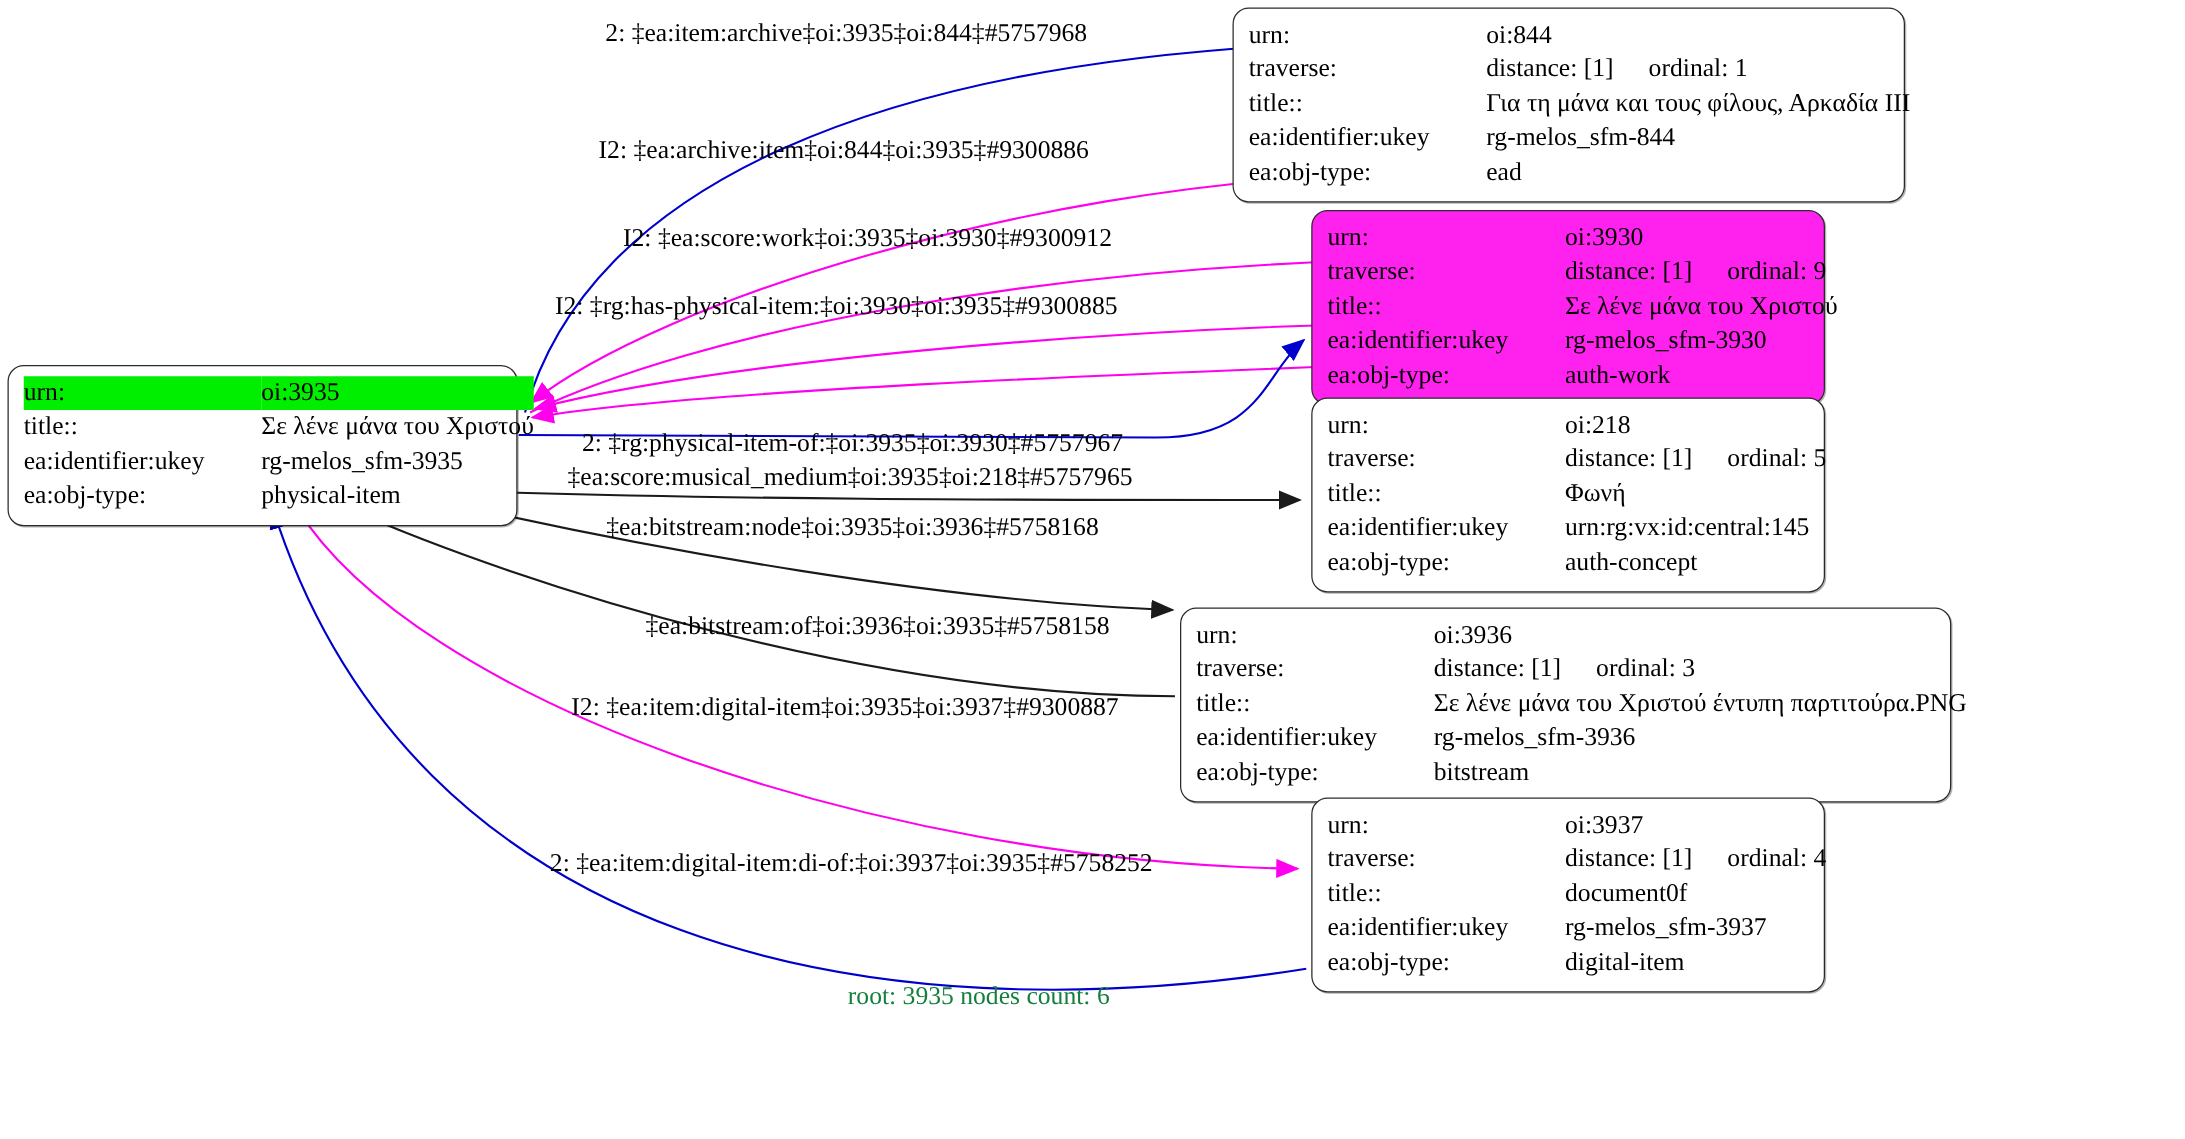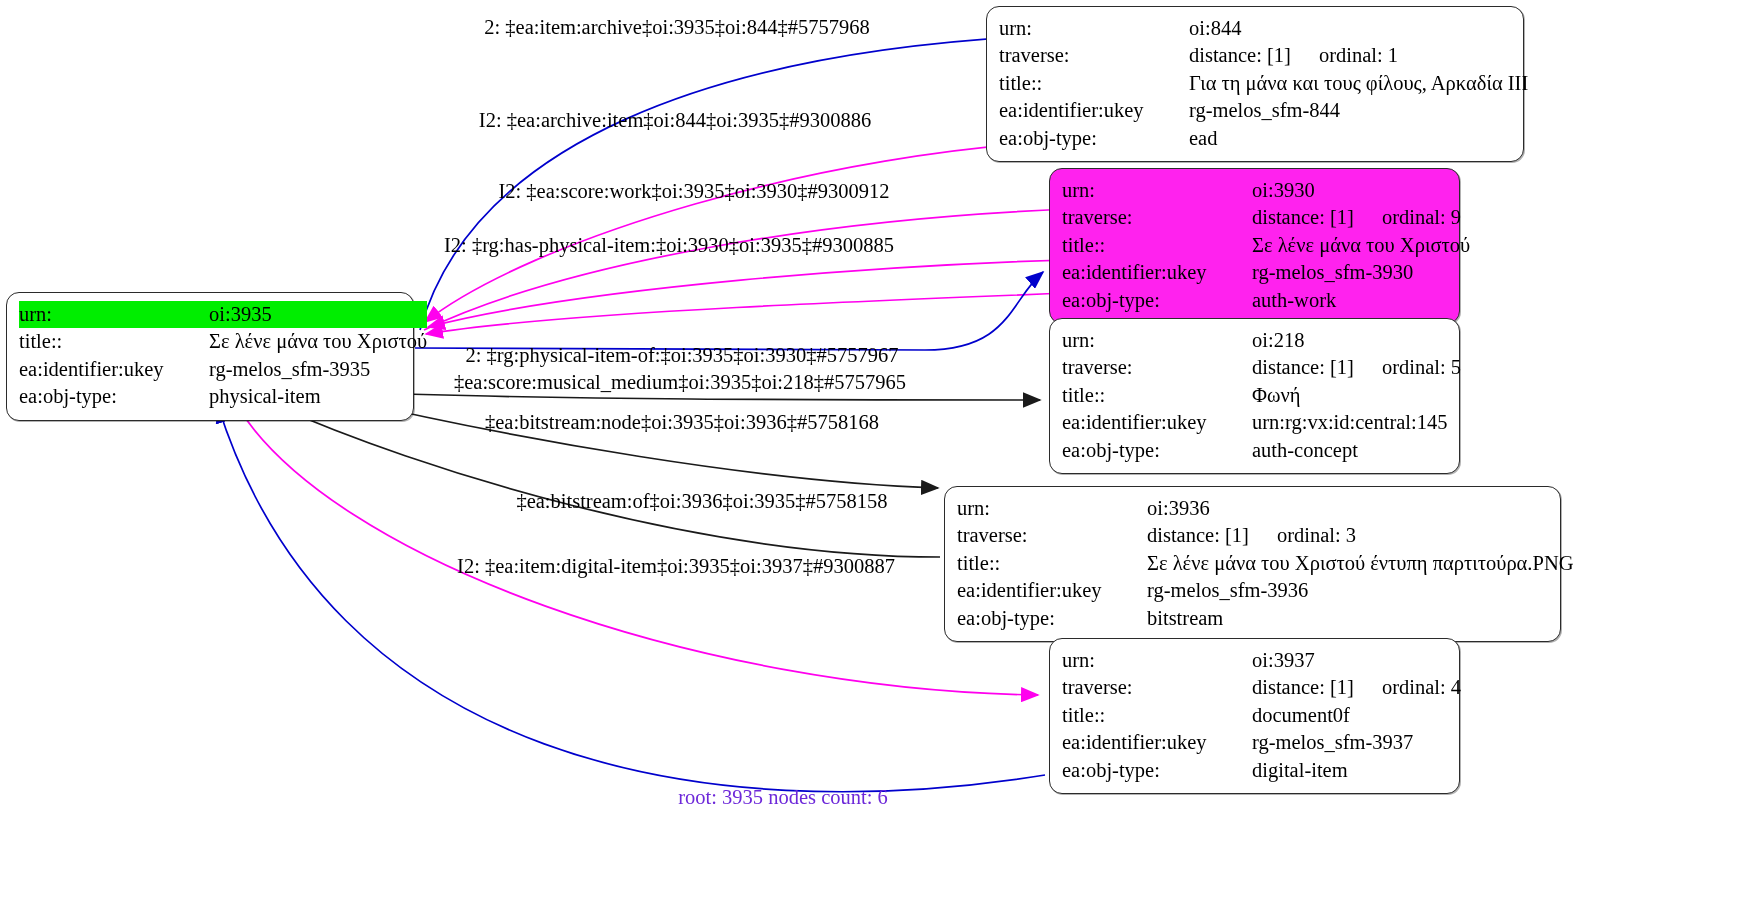--- a/index.html
+++ b/index.html
@@ -55,21 +55,21 @@
   .edge-label {
     position: absolute;
     font-size: 20.5px;
     color: #000000;
     white-space: nowrap;
     transform: translateX(-50%);
   }
   .footer-label {
     position: absolute;
     font-size: 20.5px;
-    color: #6d28d9;
+    color: #15803d;
     white-space: nowrap;
     transform: translateX(-50%);
   }
   .subcol { display: inline-block; text-align: right; }
   .gap-ord { display: inline-block; width: 28px; }
 </style>
 </head>
 <body>
 
 <div id="canvas">
@@ -292,16 +292,17 @@
   <div class="edge-label" style="left:682px; top:344px;">2: ‡rg:physical-item-of:‡oi:3935‡oi:3930‡#5757967</div>
 
   <div class="edge-label" style="left:680px; top:371px;">‡ea:score:musical_medium‡oi:3935‡oi:218‡#5757965</div>
 
   <div class="edge-label" style="left:682px; top:411px;">‡ea:bitstream:node‡oi:3935‡oi:3936‡#5758168</div>
 
   <div class="edge-label" style="left:678px; top:490px;margin-left:24px;">‡ea:bitstream:of‡oi:3936‡oi:3935‡#5758158</div>
 
   <div class="edge-label" style="left:676px; top:555px;">I2: ‡ea:item:digital-item‡oi:3935‡oi:3937‡#9300887</div>
 
+  <div class="edge-label" style="left:681px; top:680px;">2: ‡ea:item:digital-item:di-of:‡oi:3937‡oi:3935‡#5758252</div>
 
   <div class="footer-label" style="left:783px; top:786px;">root: 3935 nodes count: 6</div>
 
 </div>
 
 </body></html>

